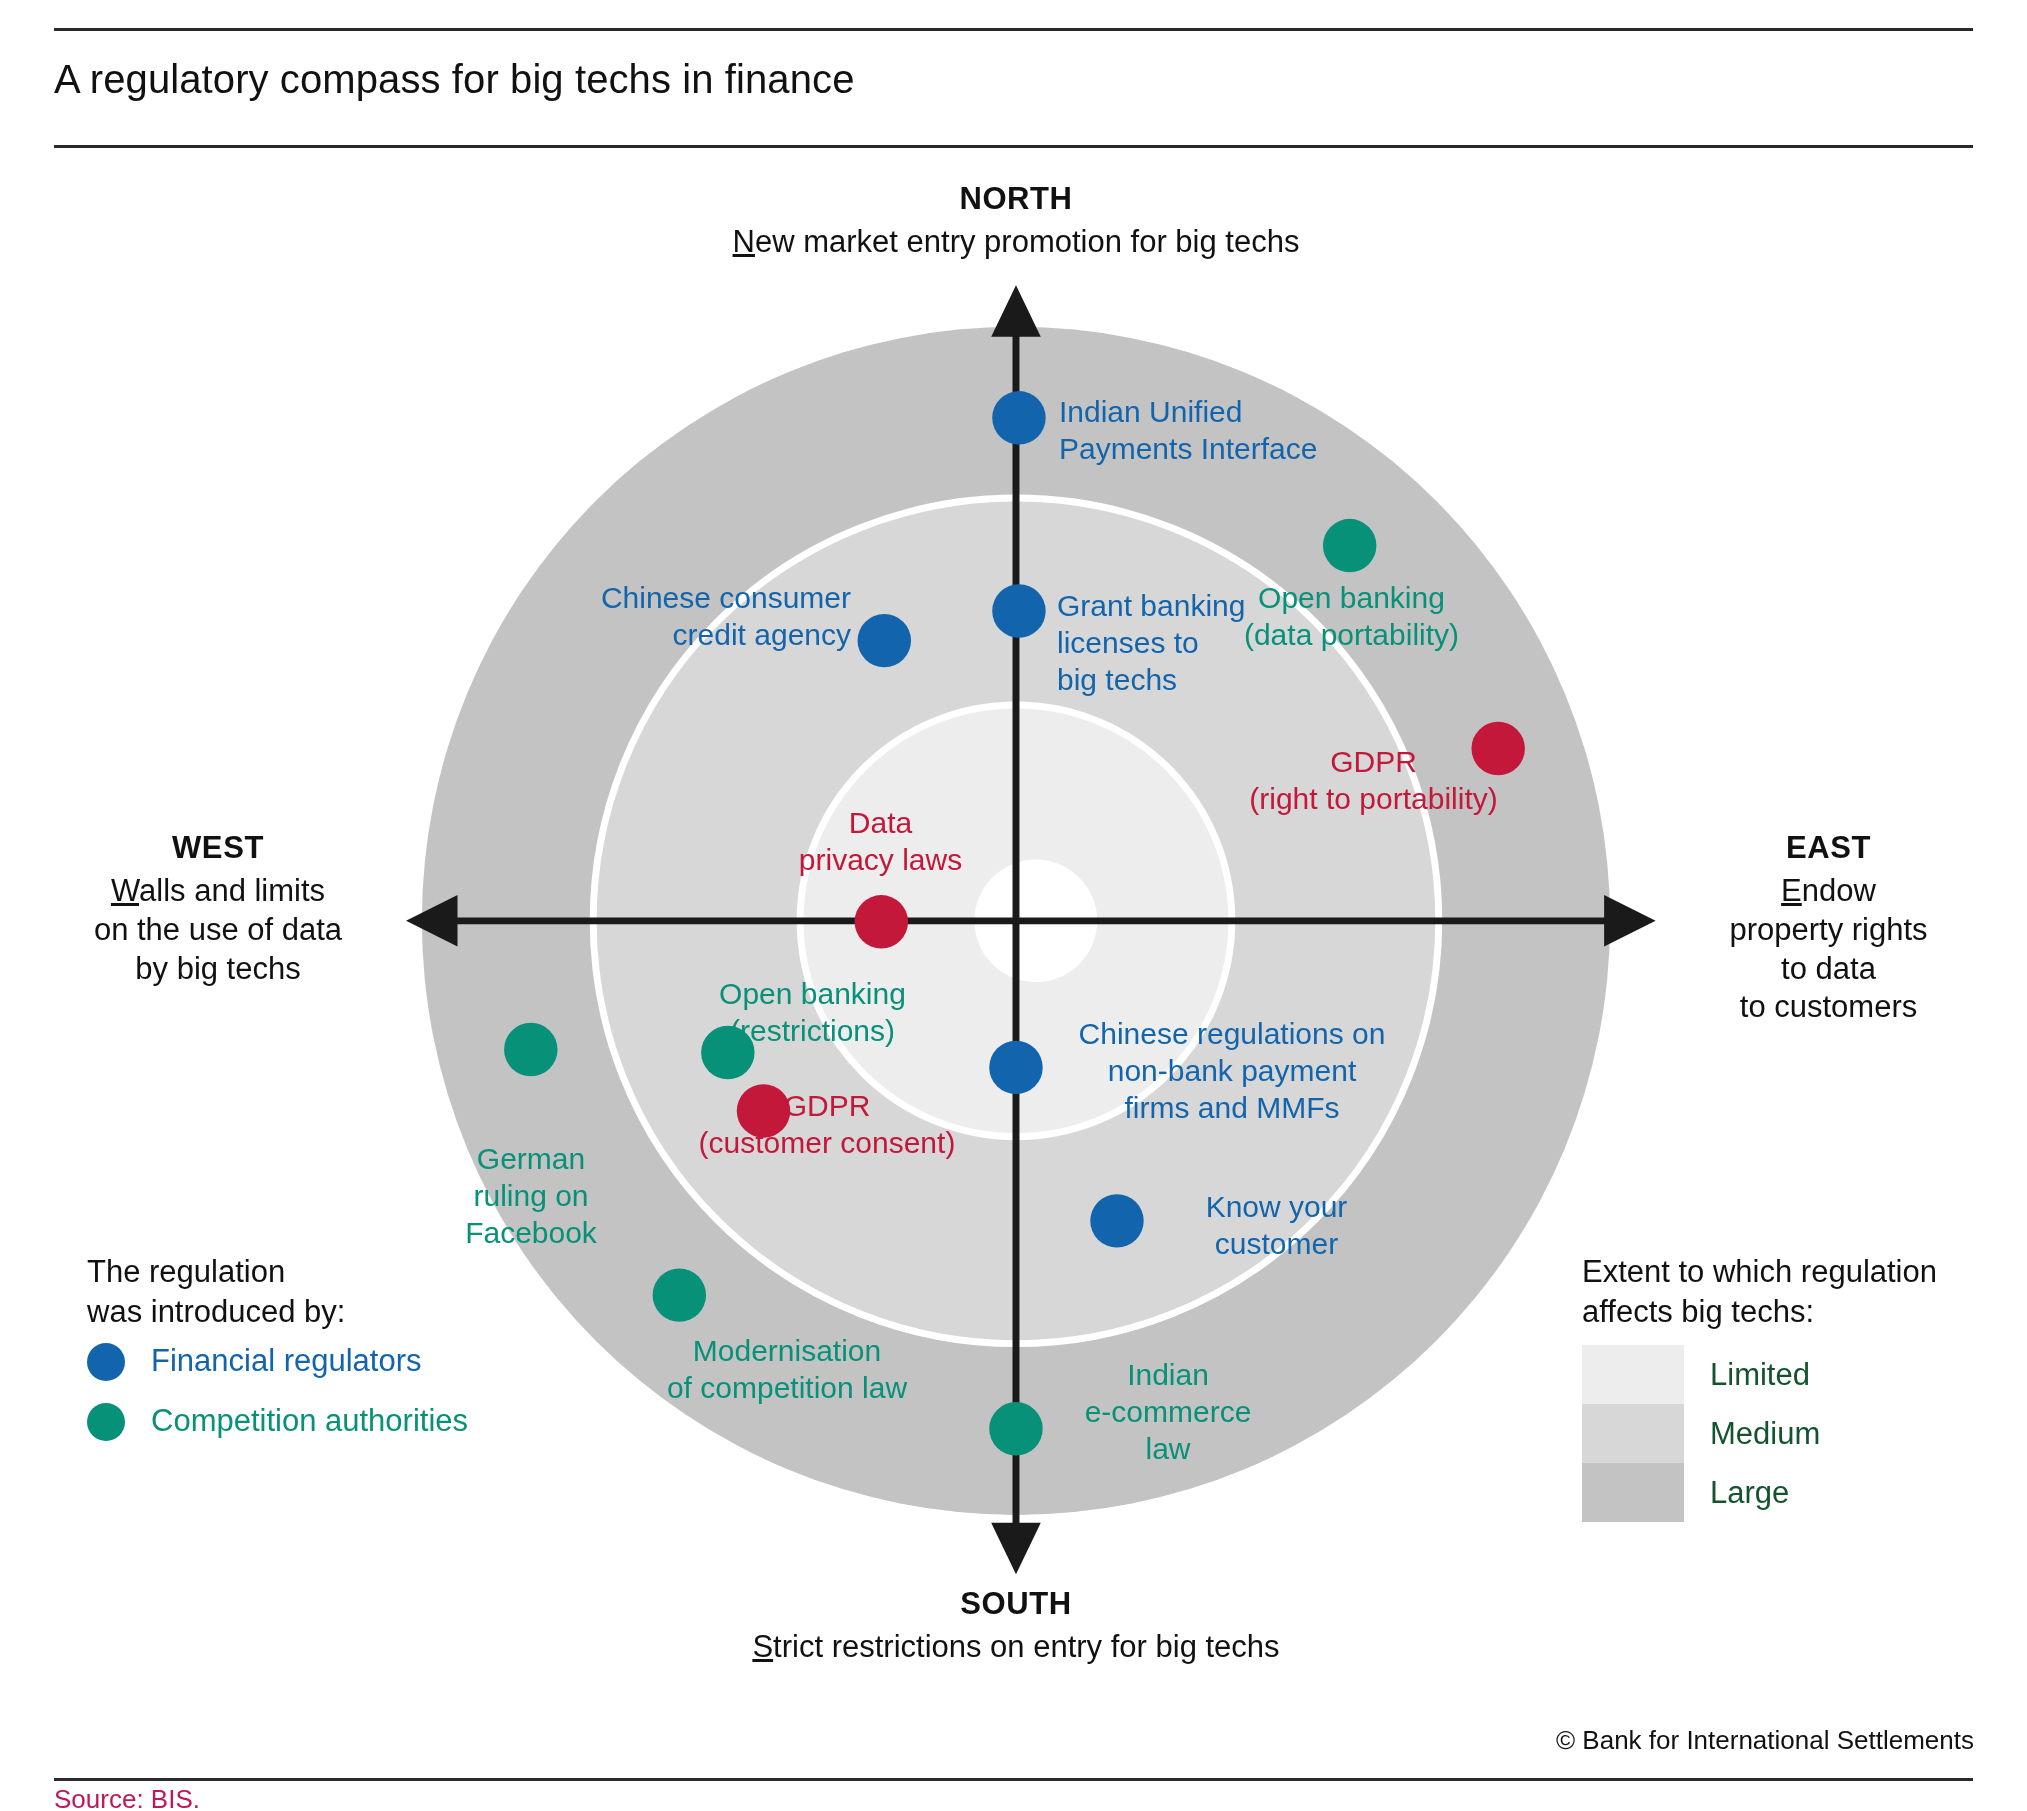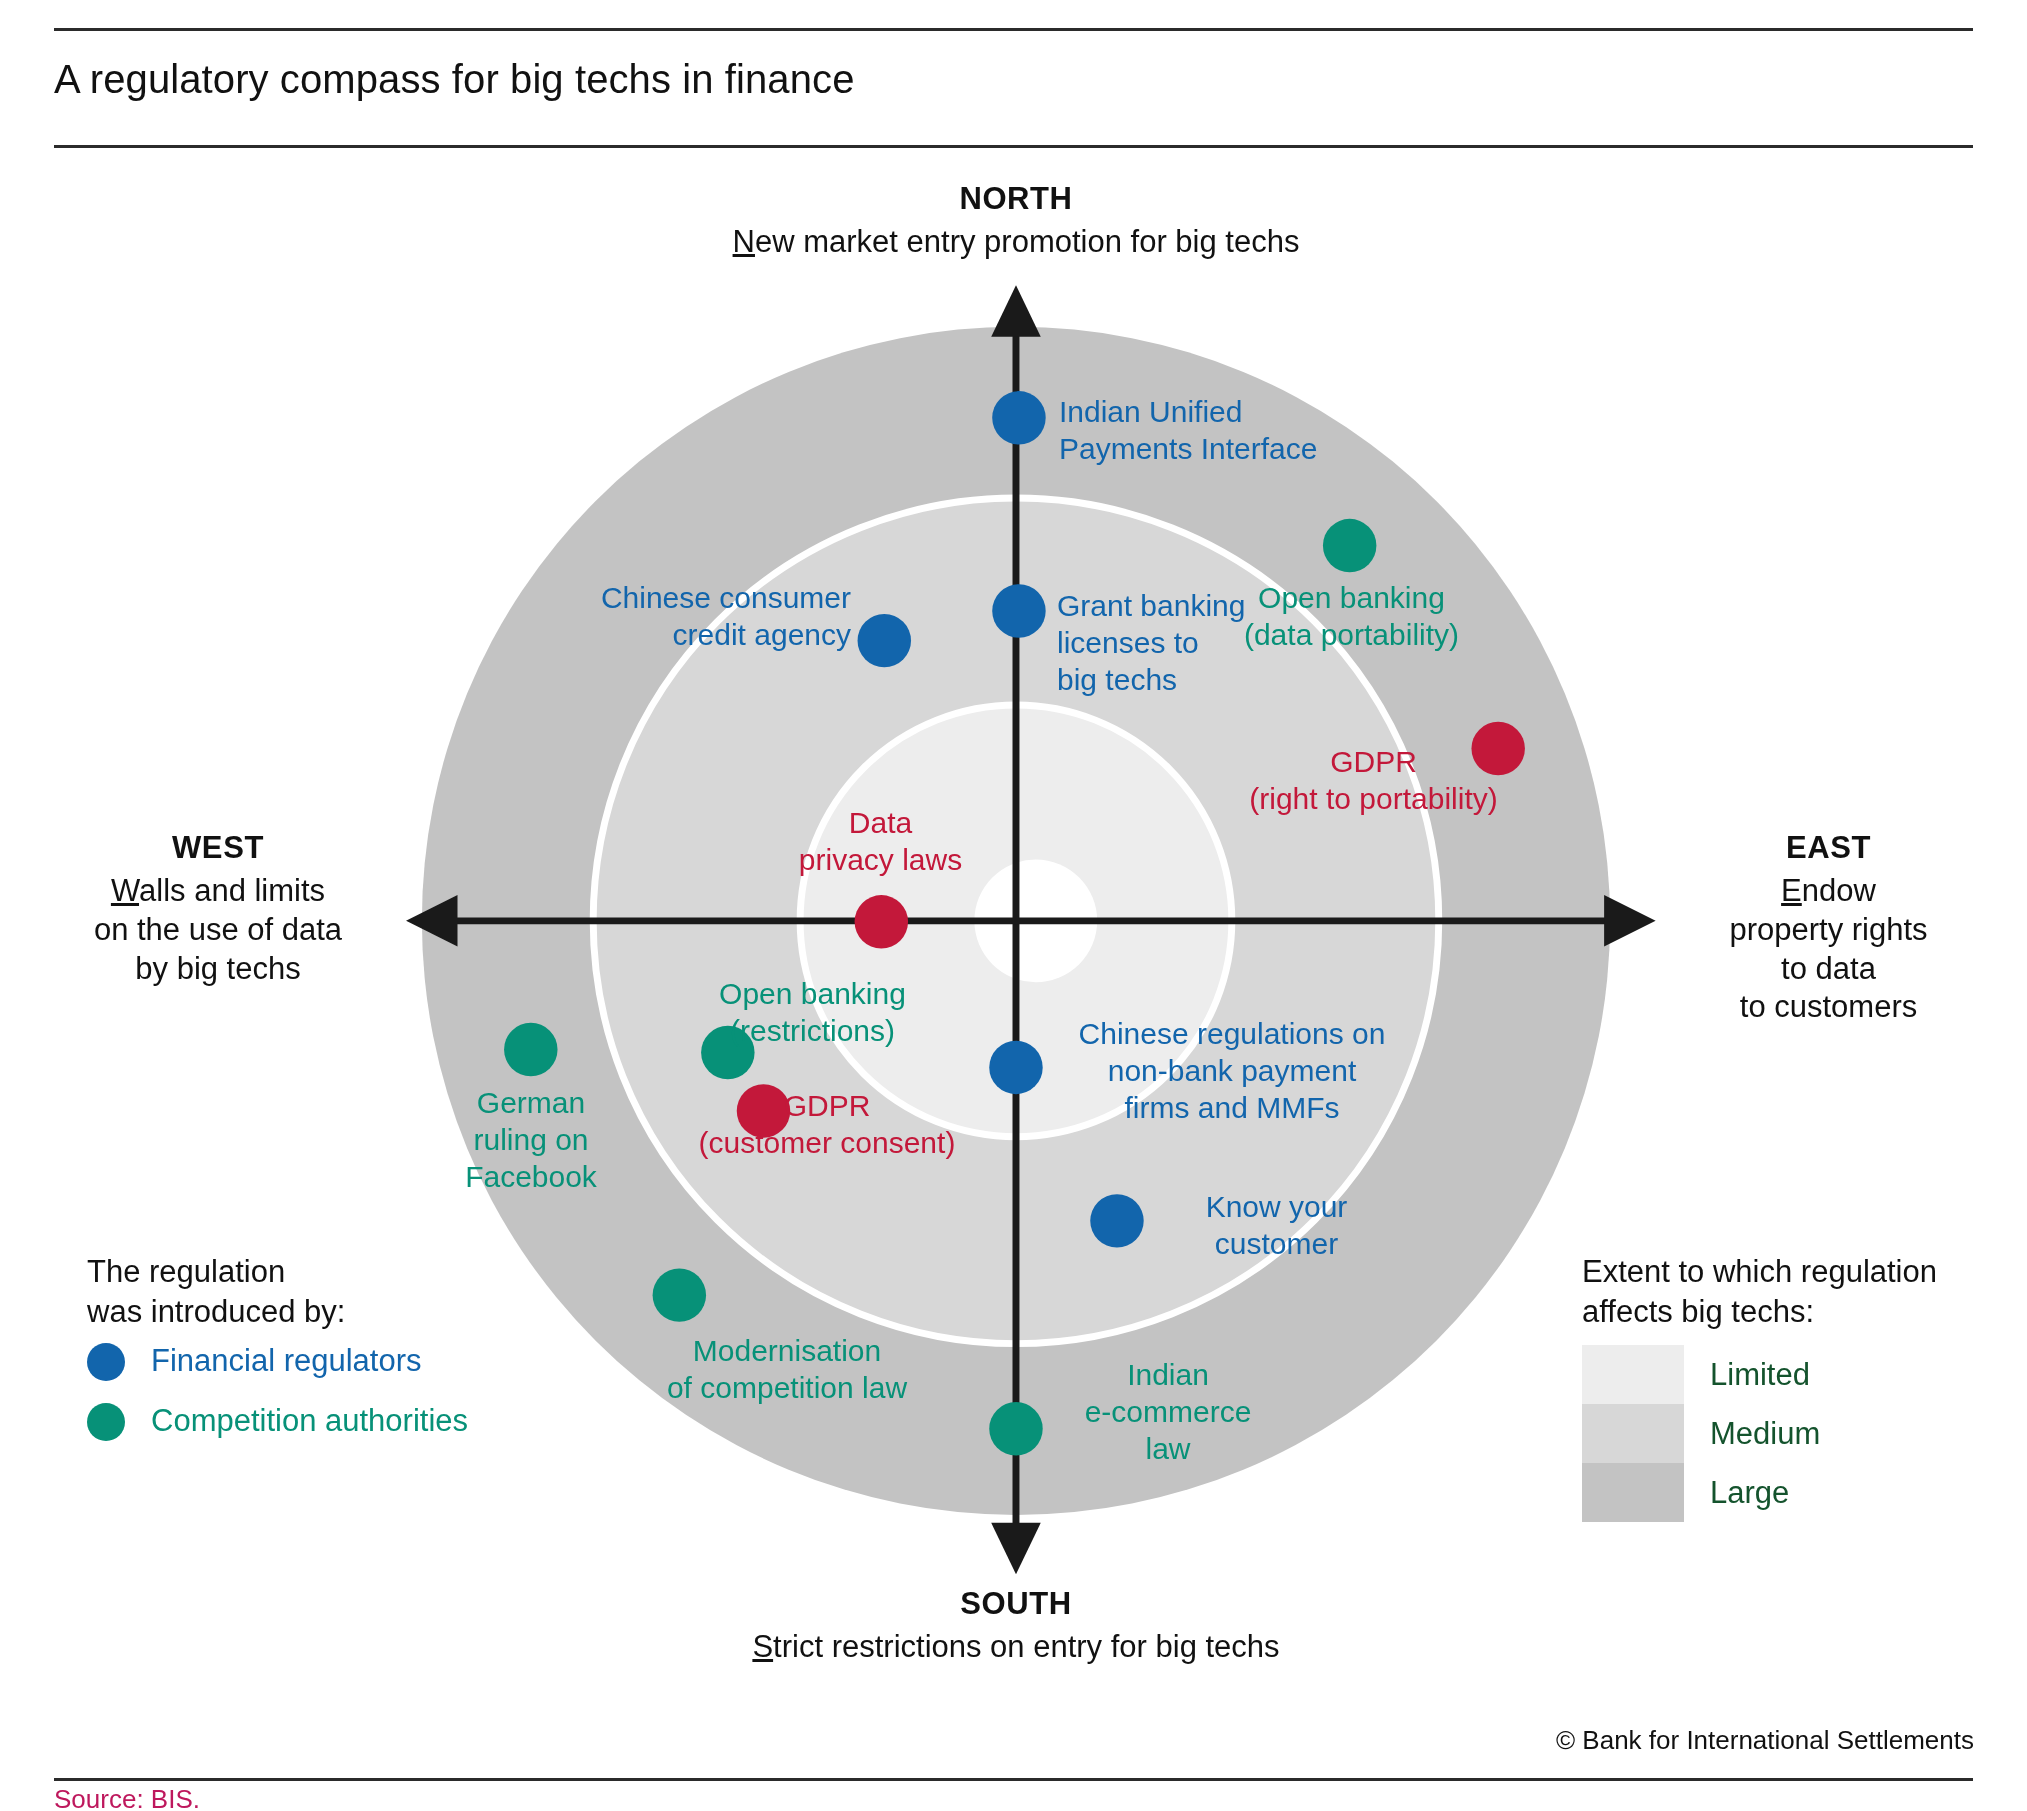--- a/index.html
+++ b/index.html
@@ -154,21 +154,21 @@
 
   <div class="pt-label c-data al-c" style="left:752px;top:804px;width:257px;">Data
 privacy laws</div>
 
   <div class="pt-label c-comp al-c" style="left:644px;top:975px;width:337px;">Open banking
 (restrictions)</div>
 
   <div class="pt-label c-data al-c" style="left:634px;top:1087px;width:386px;">GDPR
 (customer consent)</div>
 
-  <div class="pt-label c-comp al-c" style="left:412px;top:1084px;width:238px;">German
+  <div class="pt-label c-comp al-c" style="left:412px;top:1140px;width:238px;">German
 ruling on
 Facebook</div>
 
   <div class="pt-label c-fin al-c" style="left:1054px;top:1015px;width:356px;">Chinese regulations on
 non-bank payment
 firms and MMFs</div>
 
   <div class="pt-label c-fin al-c" style="left:1148px;top:1188px;width:257px;">Know your
 customer</div>
 

